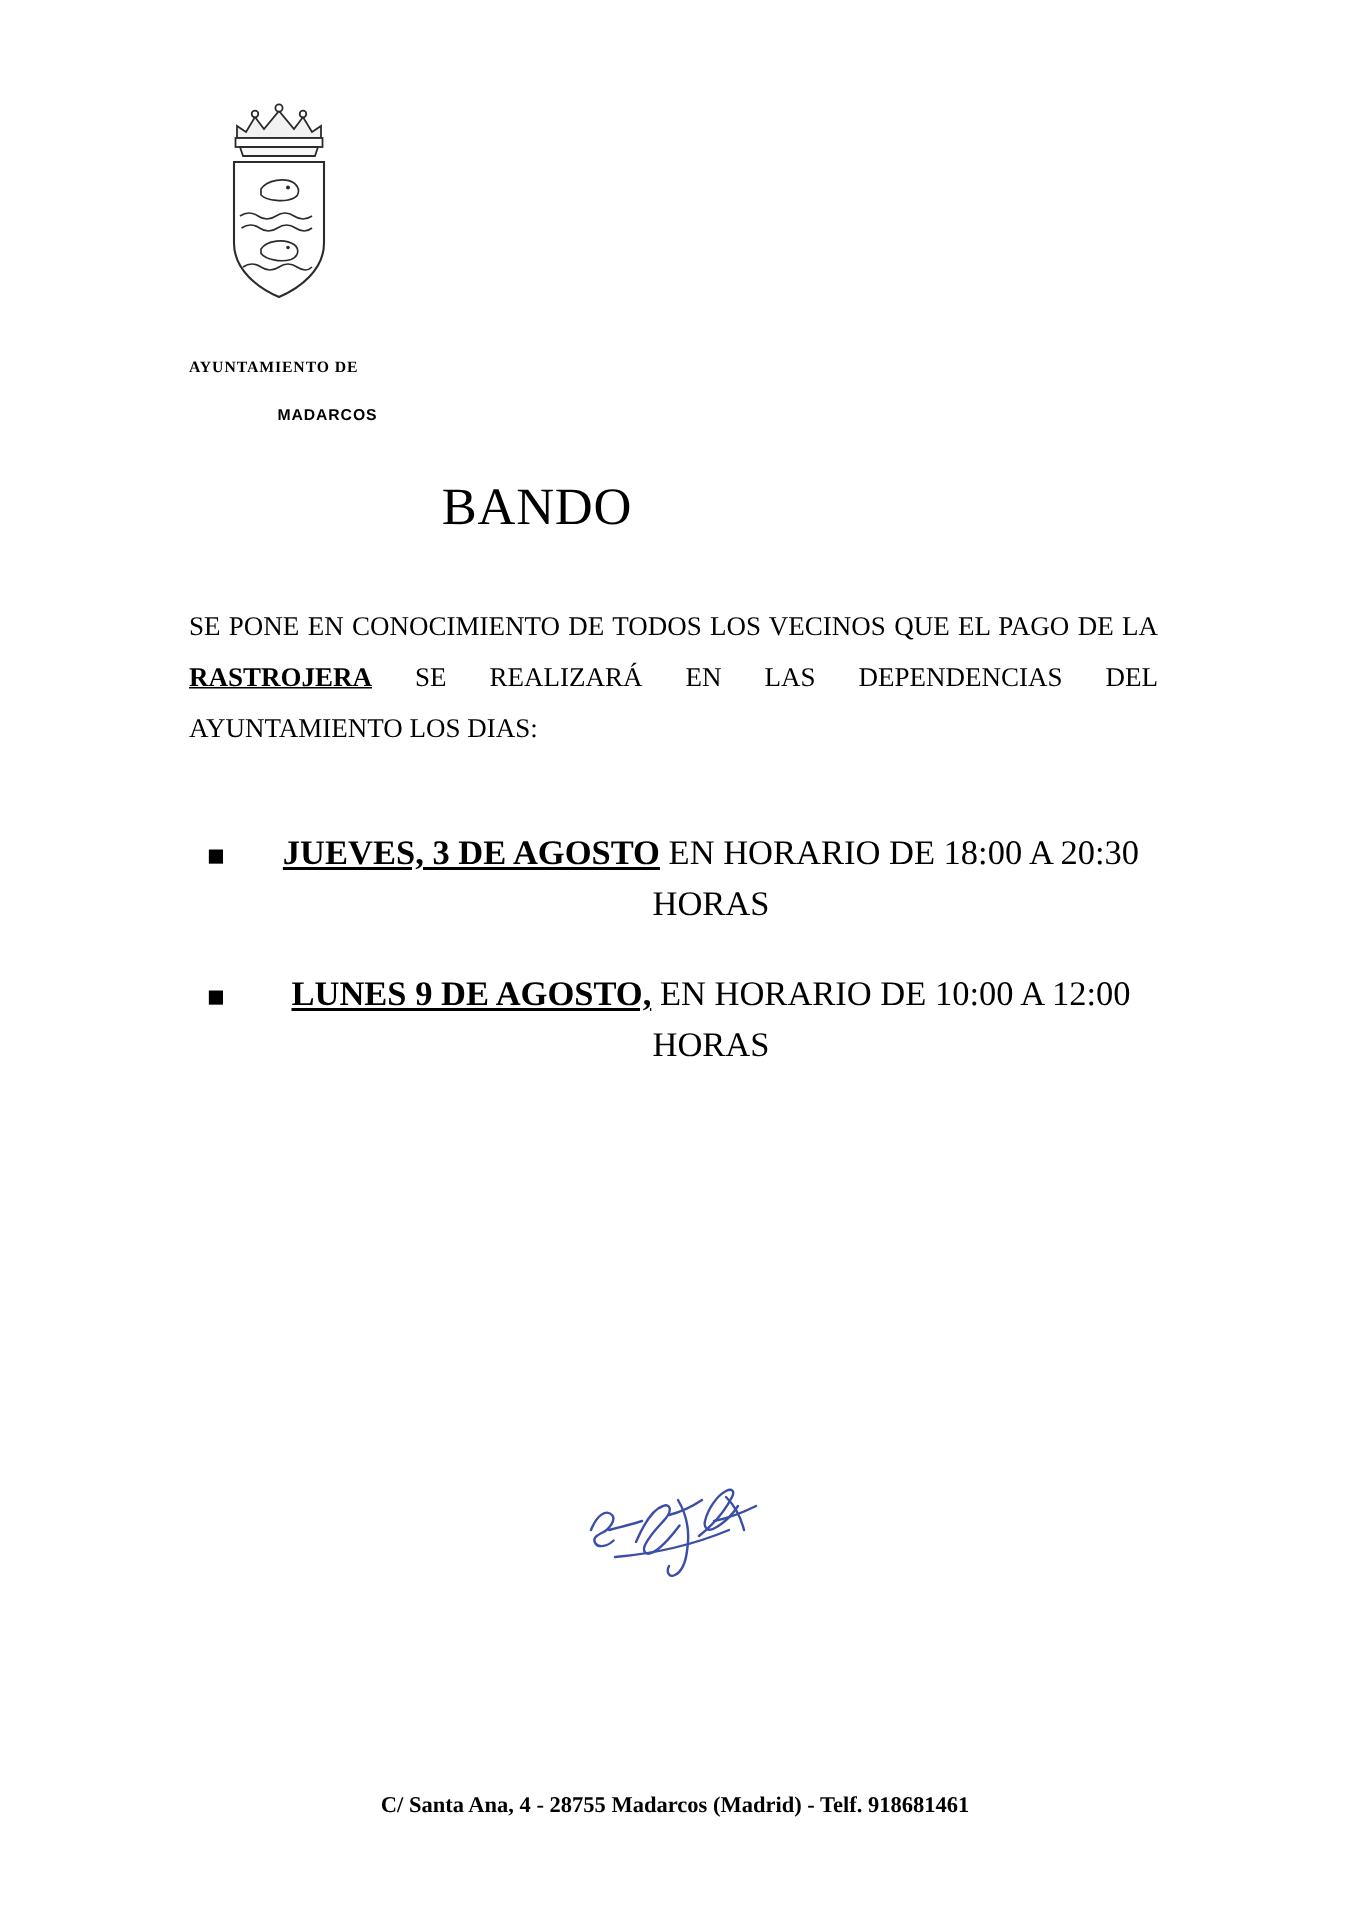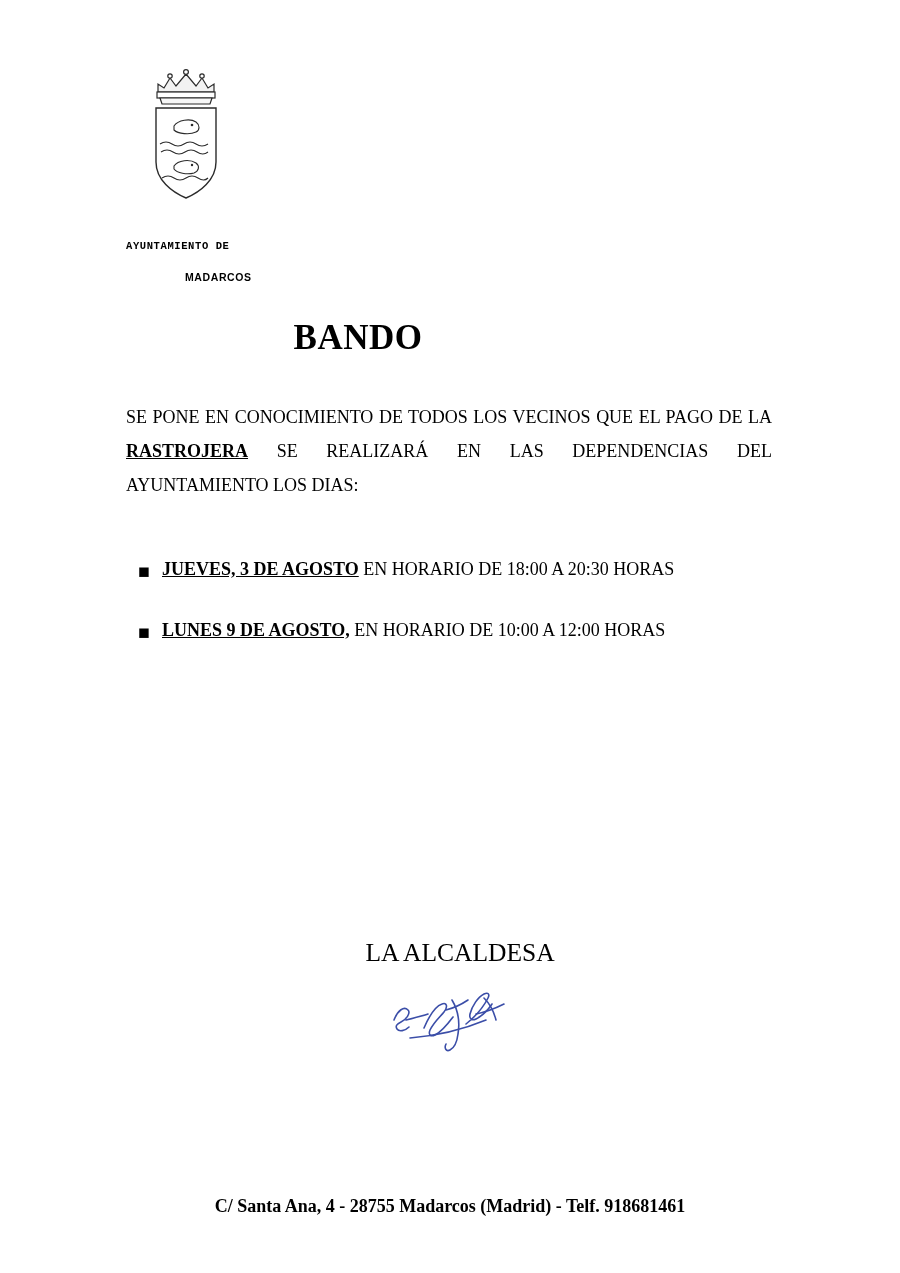--- a/index.html
+++ b/index.html
@@ -35,21 +35,21 @@
     height: 140px;
     margin-left: 14px;
     position: relative;
   }
   .crest svg { display: block; }
 
   .org-line1 {
     position: absolute;
     left: 126px;
     top: 240px;
-    font-family: Liberation Mono, monospace;
+    font-family: Liberation Serif, serif;
     font-size: 10.5px;
     font-weight: bold;
     letter-spacing: 0.6px;
     color: #000;
   }
   .org-line2 {
     position: absolute;
     left: 149px;
     top: 271px;
     font-family: "Liberation Sans", sans-serif;
@@ -61,21 +61,21 @@
   }
 
   
   .doc-title {
     position: absolute;
     left: 0;
     top: 318px;
     width: 716px;
     text-align: center;
     font-size: 35px;
-    font-weight: bold;
+    font-weight: normal;
     letter-spacing: 0.5px;
   }
 
   
   .body-block {
     position: absolute;
     left: 126px;
     top: 400px;
     width: 646px;
   }
@@ -110,23 +110,23 @@
     width: 36px;
     flex: 0 0 36px;
     text-align: center;
     font-size: 19px;
     line-height: 34px;
     padding-top: 1px;
     font-family: "DejaVu Sans", sans-serif;
   }
   .bullet-text {
     flex: 1;
-    font-size: 18px;
-    line-height: 34px;
-    text-align: left;
+    font-size: 23px;
+    line-height: 34px;
+    text-align: center;
   }
 
   
   .closing {
     position: absolute;
     left: 126px;
     top: 780px;
     width: 646px;
   }
 
@@ -159,21 +159,21 @@
     line-height: 34px;
   }
 
   
   .footer {
     position: absolute;
     left: 0;
     top: 1196px;
     width: 900px;
     text-align: center;
-    font-size: 18px;
+    font-size: 15px;
     font-weight: bold;
   }
 </style>
 </head>
 <body>
 
 <div class="page">
 
   <div class="crest-block">
     <div class="crest">
@@ -222,21 +222,20 @@
     </div>
 
     <div class="bullet-item">
       <div class="bullet-marker">▪</div>
       <div class="bullet-text"><span class="u-bold">LUNES 9 DE AGOSTO,</span><span> EN HORARIO DE 10:00 A 12:00 HORAS</span></div>
     </div>
 
   </div>
 
 
-  <div class="signature-title">LA ALCALDESA</div>
 
   <div class="signature-mark">
     <svg width="160" height="80" viewBox="0 0 160 80" xmlns="http://www.w3.org/2000/svg">
       <g fill="none" stroke="#3b4ea8" stroke-width="1.6" stroke-linecap="round">
         <path d="M14 40 c4 -10 10 -14 14 -10 c3 3 -2 10 -7 12 c-4 2 -6 4 -4 7 c2 3 8 2 12 -2"></path>
         <path d="M26 40 c8 -2 16 -4 22 -6"></path>
         <path d="M44 48 c6 -14 12 -22 18 -24 c5 -2 6 3 2 8 c-4 5 -10 10 -14 18 c-2 5 1 7 5 5 c6 -3 12 -10 18 -18"></path>
         <path d="M66 30 c8 -2 16 -6 22 -10"></path>
         <path d="M72 20 c6 10 8 22 6 34 c-1 8 -4 14 -8 16 c-4 2 -6 -2 -4 -6"></path>
         <path d="M86 44 c10 -8 18 -18 22 -26 c2 -4 0 -6 -4 -4 c-6 3 -12 12 -14 20 c-1 5 2 7 6 5 c6 -3 12 -9 16 -15"></path>

